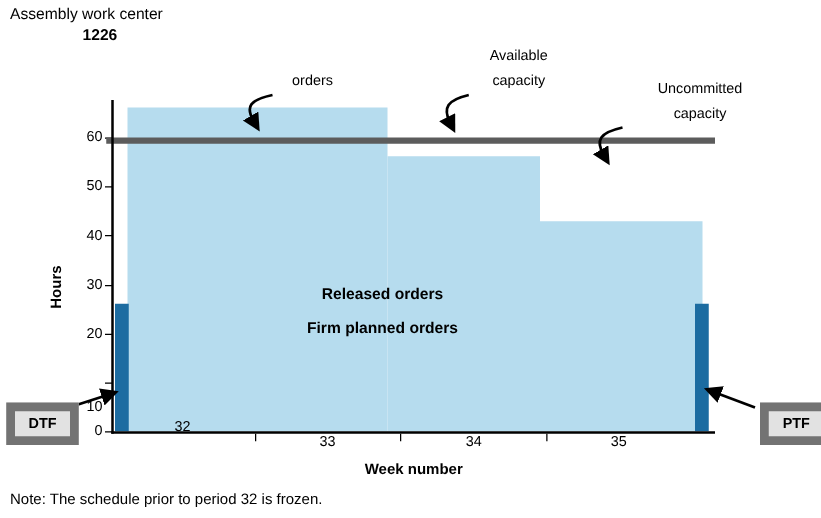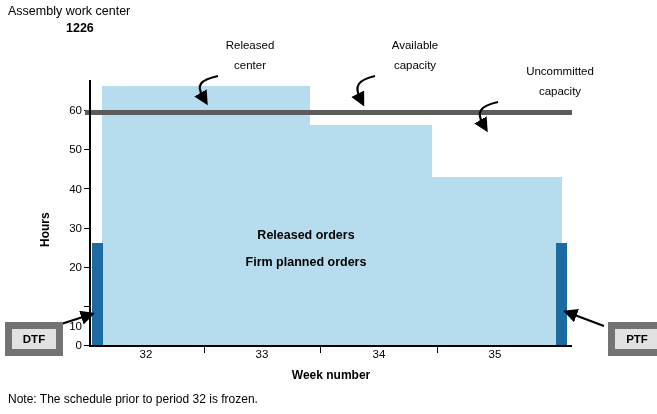--- a/index.html
+++ b/index.html
@@ -163,32 +163,31 @@
 
   <div class="abs cap-line" style="left:85px; top:110px; width:487px; height:5px;"></div>
 
   <div class="abs axis-line" style="left:89px; top:80px; width:2px; height:267px;"></div>
   <div class="abs axis-line" style="left:89px; top:345px; width:483px; height:2px;"></div>
 
   <div class="abs axis-line" style="left:204px; top:347px; width:1px; height:6px;"></div>
   <div class="abs axis-line" style="left:320px; top:347px; width:1px; height:6px;"></div>
   <div class="abs axis-line" style="left:437px; top:347px; width:1px; height:6px;"></div>
 
-  <div class="abs xtick-label" style="left:126px; top:348px; width:40px;">32</div>
+  <div class="abs xtick-label" style="left:126px; top:336px; width:40px;">32</div>
   <div class="abs xtick-label" style="left:242px; top:348px; width:40px;">33</div>
   <div class="abs xtick-label" style="left:359px; top:348px; width:40px;">34</div>
   <div class="abs xtick-label" style="left:475px; top:348px; width:40px;">35</div>
 
   <div class="abs xlabel" style="left:236px; top:368px; width:190px;">Week number</div>
 
   <div class="abs inside-label" style="left:196px; top:228px; width:220px;">Released orders</div>
   <div class="abs inside-label" style="left:196px; top:255px; width:220px;">Firm planned orders</div>
 
-  <div class="abs callout" style="left:170px; top:38px; width:160px;">Released</div>
-  <div class="abs callout" style="left:170px; top:58px; width:160px;">center</div>
+  <div class="abs callout" style="left:170px; top:58px; width:160px;">orders</div>
 
   <div class="abs callout" style="left:345px; top:38px; width:140px;">Available</div>
   <div class="abs callout" style="left:345px; top:58px; width:140px;">capacity</div>
 
   <div class="abs callout" style="left:480px; top:64px; width:160px;">Uncommitted</div>
   <div class="abs callout" style="left:480px; top:84px; width:160px;">capacity</div>
 
   <svg class="abs" style="left:0; top:0; width:657px; height:414px; pointer-events:none;">
     <defs>
       <marker id="ah" markerWidth="7" markerHeight="7" refX="2.2" refY="3.2" orient="auto">

